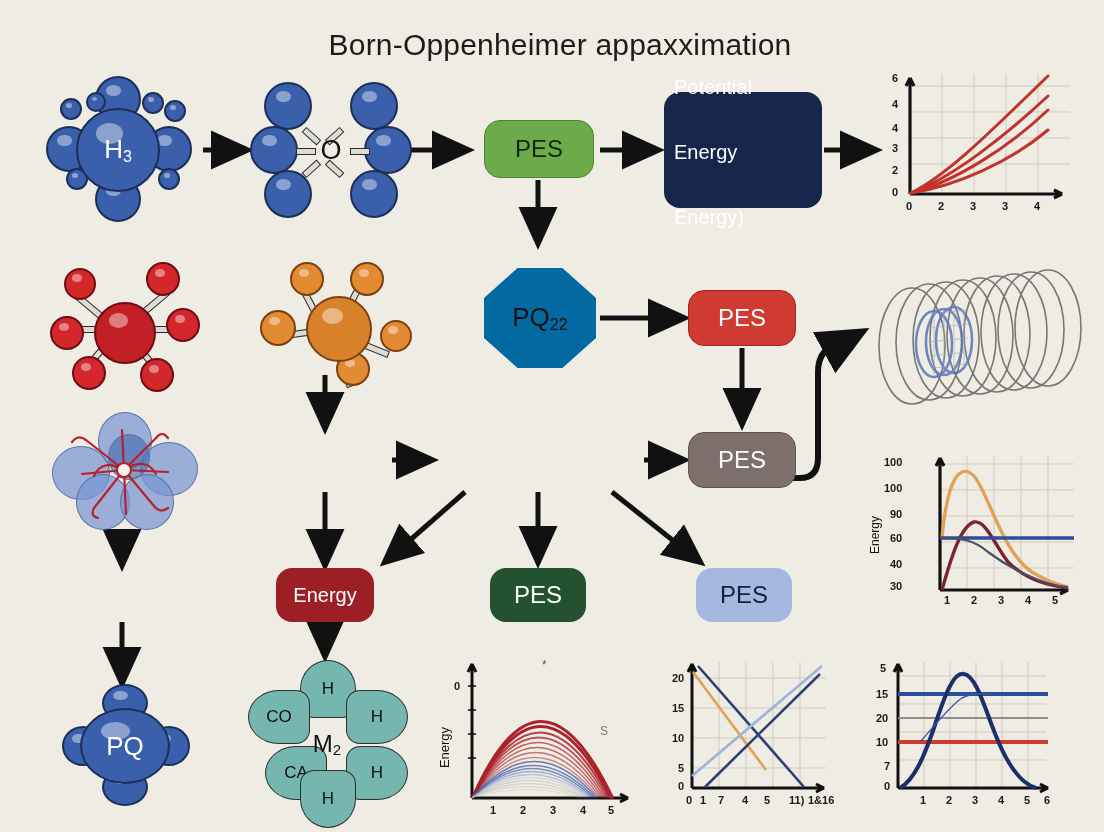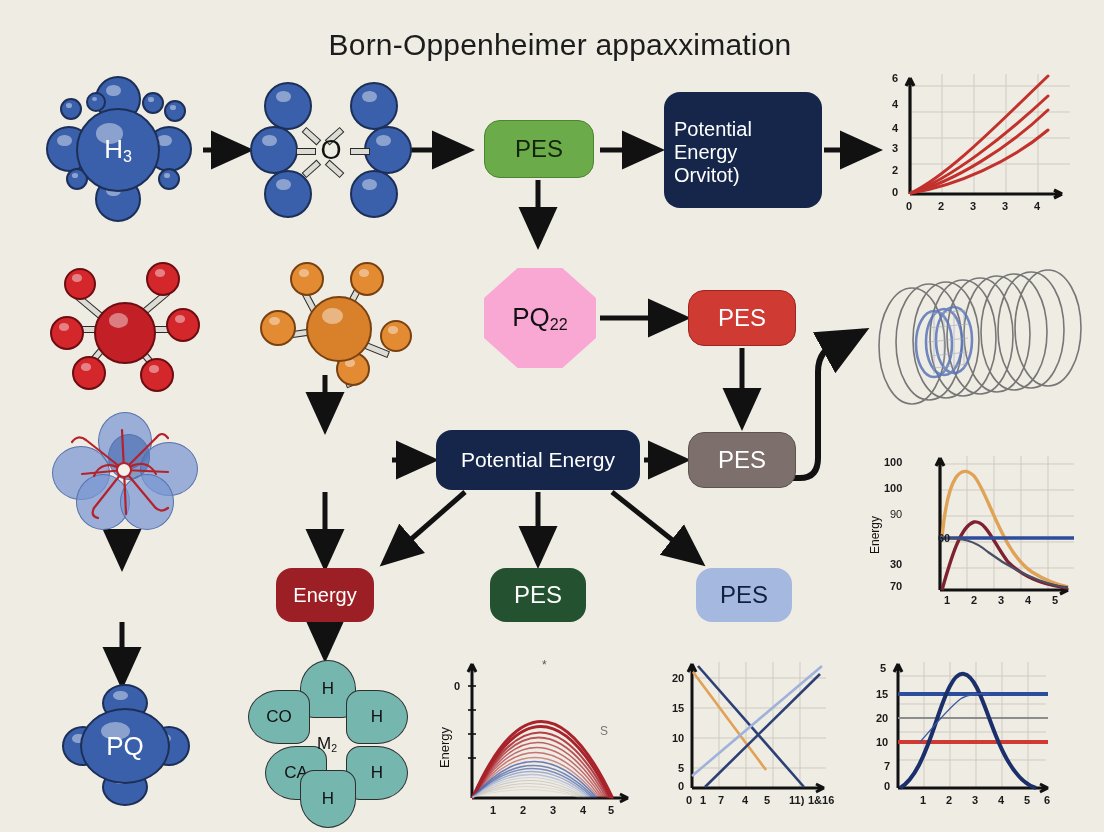--- a/index.html
+++ b/index.html
@@ -20,21 +20,21 @@
 
   
   .box{
     display:flex;align-items:center;justify-content:center;
     text-align:center;line-height:1.15;
     box-sizing:border-box;
     border-radius:10px;
     font-size:24px;
   }
   .box.rounded-lg{border-radius:16px;}
-  .box.multiline{flex-direction:column;padding:6px 10px;}
+  .box.multiline{flex-direction:column;padding:6px 10px;gap:42px;}
   .box .ln{display:block;}
 
   
   .octagon{
     display:flex;align-items:center;justify-content:center;
     clip-path:polygon(30% 0,70% 0,100% 30%,100% 70%,70% 100%,30% 100%,0 70%,0 30%);
     font-size:26px;color:#111;
   }
   sub{font-size:.62em;vertical-align:-.25em;}
 
@@ -154,21 +154,21 @@
     <div class="mol-label dark" style="left:73px;top:68px;font-size:27px;">O</div>
   </div>
 
   <div class="abs box rounded-lg" style="left:484px;top:120px;width:110px;height:58px;background:#6cab4a;color:#14240c;border:1.5px solid #4d8430;">
     <span>PES</span>
   </div>
 
   <div class="abs box rounded-lg multiline" style="left:664px;top:92px;width:158px;height:116px;background:#16264a;color:#fff;font-size:20px;align-items:flex-start;justify-content:center;padding-top:10px;">
     <span class="ln">Potential</span>
     <span class="ln">Energy</span>
-    <span class="ln">Orvitot)</span>
+    <span class="ln">Energy)</span>
   </div>
 
   <div class="mol" style="left:50px;top:262px;width:150px;height:130px;">
     <div class="bond" style="left:62px;top:60px;width:48px;transform:rotate(-140deg);"></div>
     <div class="bond" style="left:78px;top:60px;width:50px;transform:rotate(-40deg);"></div>
     <div class="bond" style="left:58px;top:64px;width:48px;transform:rotate(180deg);"></div>
     <div class="bond" style="left:84px;top:64px;width:48px;"></div>
     <div class="bond" style="left:62px;top:72px;width:46px;transform:rotate(130deg);"></div>
     <div class="bond" style="left:80px;top:72px;width:46px;transform:rotate(50deg);"></div>
     <div class="atom" style="left:44px;top:40px;width:62px;height:62px;background:#c22026;border:2px solid #6d0d11;z-index:5;"></div>
@@ -187,21 +187,21 @@
     <div class="bond" style="left:88px;top:72px;width:44px;transform:rotate(22deg);"></div>
     <div class="bond" style="left:78px;top:82px;width:40px;transform:rotate(70deg);"></div>
     <div class="atom" style="left:48px;top:34px;width:66px;height:66px;background:#d9812a;border:2px solid #7a4110;z-index:5;"></div>
     <div class="atom" style="left:32px;top:0px;width:34px;height:34px;background:#e28b32;border:2px solid #7a4110;"></div>
     <div class="atom" style="left:92px;top:0px;width:34px;height:34px;background:#e28b32;border:2px solid #7a4110;"></div>
     <div class="atom" style="left:2px;top:48px;width:36px;height:36px;background:#e28b32;border:2px solid #7a4110;"></div>
     <div class="atom" style="left:122px;top:58px;width:32px;height:32px;background:#e28b32;border:2px solid #7a4110;"></div>
     <div class="atom" style="left:78px;top:90px;width:34px;height:34px;background:#e28b32;border:2px solid #7a4110;"></div>
   </div>
 
-  <div class="abs octagon" style="left:484px;top:268px;width:112px;height:100px;background:#f9a8d4;">
+  <div class="abs octagon" style="left:484px;top:268px;width:112px;height:100px;background:#0369a1;">
     <span>
       <span>PQ</span><sub>22</sub>
     </span>
   </div>
 
   <div class="abs box rounded-lg" style="left:688px;top:290px;width:108px;height:56px;background:#cf3a33;color:#fff;border:1.5px solid #9e241f;">
     <span>PES</span>
   </div>
 
   <div class="chart" style="left:872px;top:262px;width:215px;height:158px;">
@@ -247,23 +247,20 @@
         <path d="M78 58 L108 94 M108 94 q6 8 14 2"></path>
         <path d="M78 58 L80 102"></path>
         <path d="M78 58 q-22 -12 -30 6"></path>
         <path d="M78 58 q22 -14 32 4"></path>
       </g>
       <circle cx="78" cy="58" r="7" fill="#f4f1ea" stroke="#b5222b" stroke-width="2"></circle>
     </svg>
   </div>
 
 
-  <div class="abs box rounded-lg" style="left:436px;top:430px;width:204px;height:60px;background:#16264a;color:#fff;font-size:21px;">
-    <span>Potential Energy</span>
-  </div>
 
   <div class="abs box rounded-lg" style="left:688px;top:432px;width:108px;height:56px;background:#7d6f6c;color:#fff;border:1.5px solid #5f5350;">
     <span>PES</span>
   </div>
 
   <div class="chart" style="left:862px;top:442px;width:220px;height:178px;">
     <svg width="220" height="178" viewBox="0 0 220 178">
       <g stroke="#cfcbc1" stroke-width="1">
         <line x1="78" y1="22" x2="212" y2="22"></line>
         <line x1="78" y1="48" x2="212" y2="48"></line>
@@ -278,24 +275,24 @@
       <path d="M78 148 L78 16 L74 24 M78 16 L82 24" stroke="#111" stroke-width="3.2" fill="none"></path>
       <path d="M78 148 L206 148 L198 144 M206 148 L198 152" stroke="#111" stroke-width="3.2" fill="none"></path>
       <path d="M80 96 C 86 30, 100 22, 112 34 C 126 50, 140 110, 170 130 C 186 140, 196 143, 206 145" stroke="#e0a255" stroke-width="3.4" fill="none"></path>
       <path d="M80 148 C 88 120, 98 84, 112 80 C 124 78, 132 102, 146 120 C 164 138, 188 144, 206 146" stroke="#7e2130" stroke-width="3.4" fill="none"></path>
       <line x1="78" y1="96" x2="212" y2="96" stroke="#2c4c9c" stroke-width="3.4"></line>
       <path d="M80 96 C 100 96, 112 98, 126 110 C 150 128, 180 142, 206 146" stroke="#4a4f63" stroke-width="2.2" fill="none"></path>
     </svg>
     <div class="ylabel-rot" style="left:-6px;top:86px;transform:rotate(-90deg);">Energy</div>
     <div class="axislabel" style="left:22px;top:14px;font-weight:bold;">100</div>
     <div class="axislabel" style="left:22px;top:40px;font-weight:bold;">100</div>
-    <div class="axislabel" style="left:28px;top:66px;font-weight:normal;">90</div>
-    <div class="axislabel" style="left:28px;top:90px;font-weight:bold;margin-left:48px;">60</div>
-    <div class="axislabel" style="left:28px;top:116px;font-weight:bold;">30</div>
-    <div class="axislabel" style="left:28px;top:138px;font-weight:bold;">70</div>
+    <div class="axislabel" style="left:28px;top:66px;font-weight:bold;">90</div>
+    <div class="axislabel" style="left:28px;top:90px;font-weight:bold;">60</div>
+    <div class="axislabel" style="left:28px;top:116px;font-weight:bold;">40</div>
+    <div class="axislabel" style="left:28px;top:138px;font-weight:bold;">30</div>
     <div class="axislabel" style="left:82px;top:152px;font-weight:bold;">1</div>
     <div class="axislabel" style="left:109px;top:152px;font-weight:bold;">2</div>
     <div class="axislabel" style="left:136px;top:152px;font-weight:bold;">3</div>
     <div class="axislabel" style="left:163px;top:152px;font-weight:bold;">4</div>
     <div class="axislabel" style="left:190px;top:152px;font-weight:bold;">5</div>
   </div>
 
   <div class="chart" style="left:880px;top:62px;width:200px;height:168px;">
     <svg width="200" height="168" viewBox="0 0 200 168">
       <g stroke="#cfcbc1" stroke-width="1">
@@ -352,21 +349,21 @@
     <div class="mol-label" style="left:63px;top:62px;">PQ</div>
   </div>
 
   <div class="mol" style="left:248px;top:660px;width:158px;height:160px;">
     <div class="petal" style="left:52px;top:0px;width:54px;height:56px;border-radius:50% 50% 14px 14px;">H</div>
     <div class="petal" style="left:0px;top:30px;width:60px;height:52px;border-radius:50% 14px 14px 50%;">CO</div>
     <div class="petal" style="left:98px;top:30px;width:60px;height:52px;border-radius:14px 50% 50% 14px;">H</div>
     <div class="petal" style="left:17px;top:86px;width:60px;height:52px;border-radius:50% 14px 14px 50%;">CA</div>
     <div class="petal" style="left:98px;top:86px;width:60px;height:52px;border-radius:14px 50% 50% 14px;">H</div>
     <div class="petal" style="left:52px;top:110px;width:54px;height:56px;border-radius:14px 14px 50% 50%;">H</div>
-    <div class="mol-label dark" style="left:79px;top:84px;font-size:17px;">
+    <div class="mol-label dark" style="left:79px;top:84px;font-size:24px;">
       <span>M</span><sub>2</sub>
     </div>
   </div>
 
   <div class="chart" style="left:432px;top:648px;width:210px;height:182px;">
     <svg width="210" height="182" viewBox="0 0 210 182">
       <path d="M40 150 L40 16 L36 24 M40 16 L44 24" stroke="#111" stroke-width="3" fill="none"></path>
       <path d="M40 150 L196 150 L188 146 M196 150 L188 154" stroke="#111" stroke-width="3" fill="none"></path>
       <g stroke="#111" stroke-width="1.6">
         <line x1="36" y1="38" x2="44" y2="38"></line>

